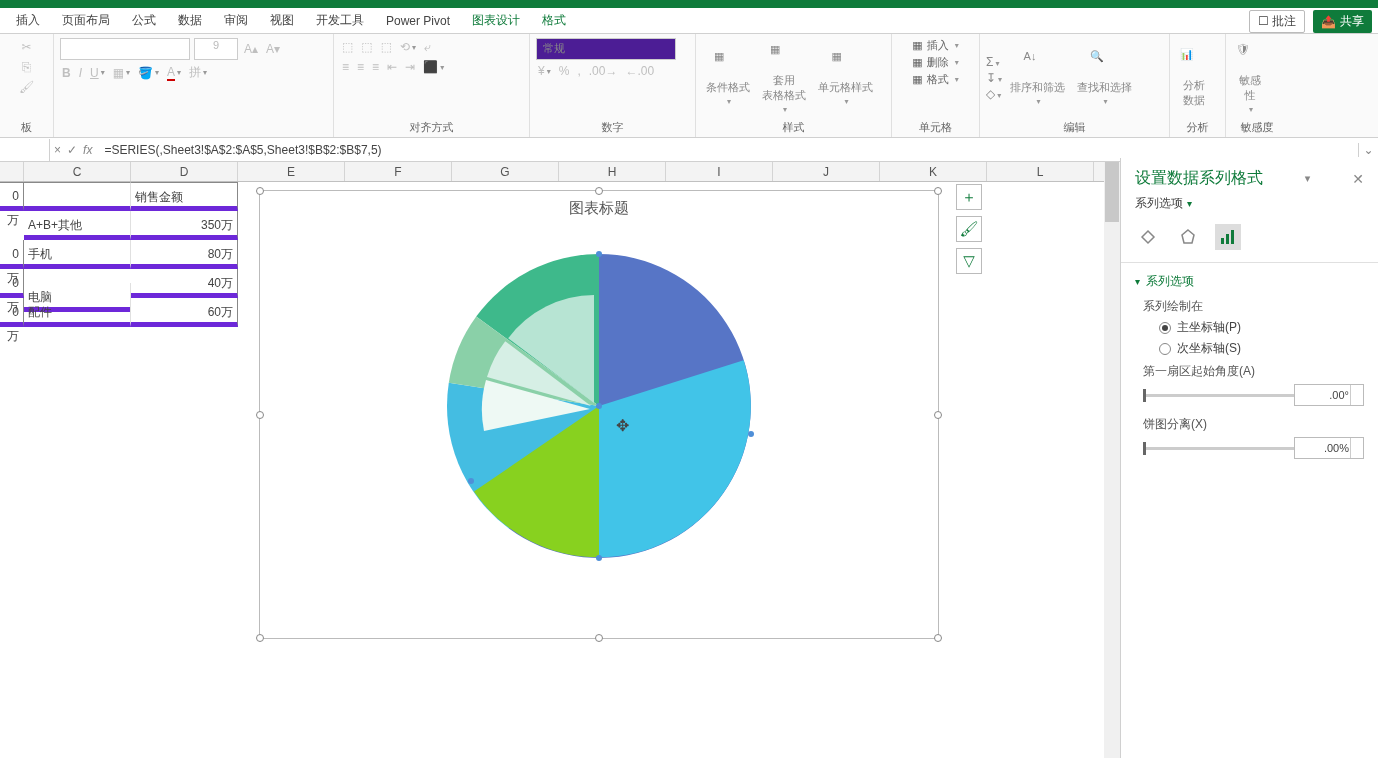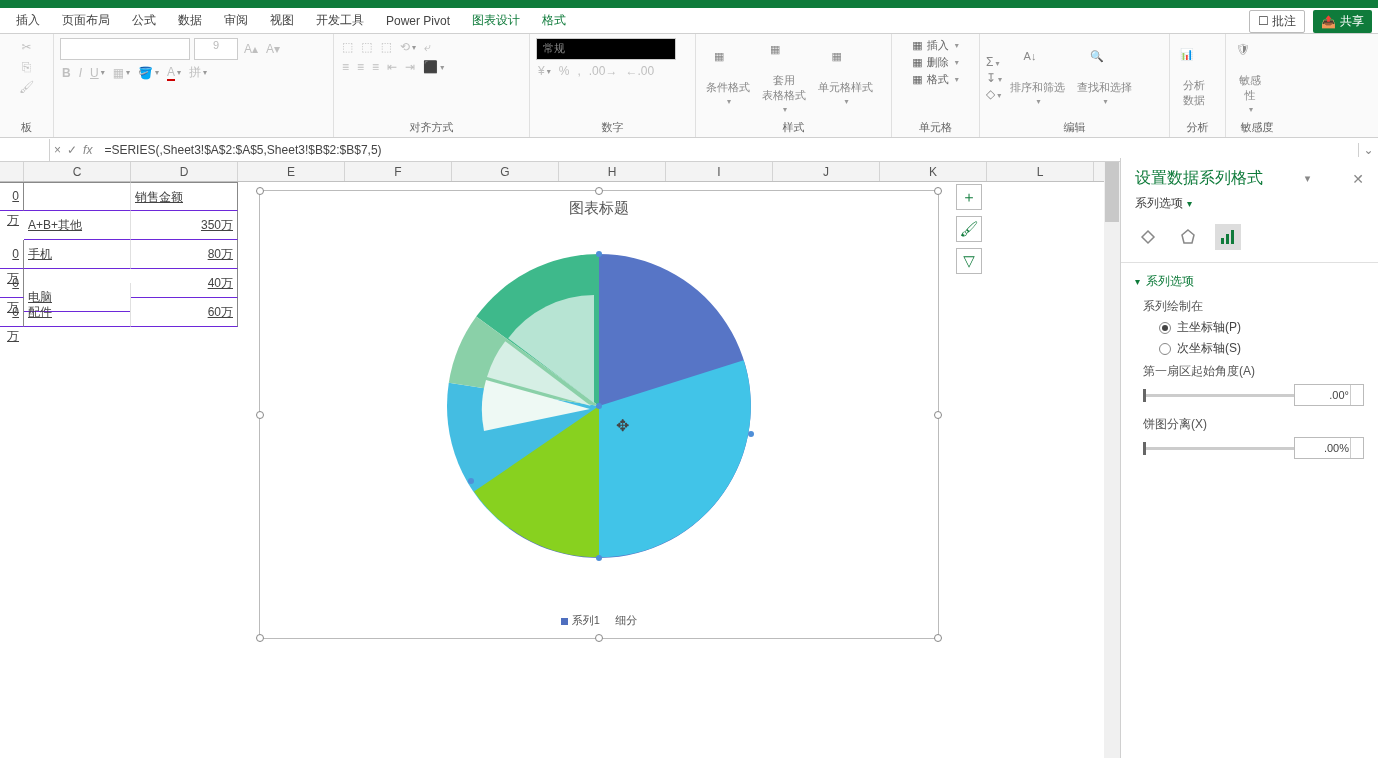--- a/index.html
+++ b/index.html
@@ -19,42 +19,42 @@
 
 .ribbon { height: 104px; background: #fafafa; border-bottom: 1px solid #d0d0d0; display: flex; }
 .group { border-right: 1px solid #e0e0e0; display: flex; flex-direction: column; padding: 4px 6px 2px 6px; }
 .group-body { flex: 1; display: flex; align-items: center; gap: 4px; }
 .group-label { text-align: center; font-size: 11px; color: #666; padding-top: 2px; position: relative; }
 .gbtn { color: #bfbfbf; padding: 2px; display: inline-flex; align-items: center; justify-content: center; }
 .stack { display: flex; flex-direction: column; gap: 2px; }
 .row { display: flex; gap: 4px; align-items: center; }
 .fontbox { width: 130px; height: 22px; border: 1px solid #ccc; background: #fff; }
 .sizebox { width: 44px; height: 22px; border: 1px solid #ccc; background: #fff; text-align: center; color: #bbb; font-size: 11px; }
-.fmtbox { width: 140px; height: 22px; border: 1px solid #ccc; background: #000000; padding: 2px 6px; color: #888; font-size: 11px; }
+.fmtbox { width: 140px; height: 22px; border: 1px solid #ccc; background: #4c1d95; padding: 2px 6px; color: #888; font-size: 11px; }
 .bigbtn { display: flex; flex-direction: column; align-items: center; gap: 2px; padding: 2px 4px; color: #888; font-size: 11px; }
 .bigbtn .ico { width: 28px; height: 28px; }
 .dd { font-size: 8px; color: #999; margin-left: 2px; }
 .nogroup { border-right: none; }
 
 
 .fbar { height: 24px; border-bottom: 1px solid #d0d0d0; display: flex; align-items: center; }
 .namebox { width: 50px; height: 22px; border-right: 1px solid #d0d0d0; text-align: center; }
 .fbbtns { display: flex; padding: 0 4px; gap: 6px; color: #888; }
 .fx { font-style: italic; font-size: 12px; }
 .formula { flex: 1; padding: 0 8px; font-size: 12px; }
 .fbar-expand { width: 20px; text-align: center; color: #888; border-left: 1px solid #d0d0d0; }
 
 
 .sheet { position: relative; height: 596px; }
 .colheads { height: 20px; display: flex; border-bottom: 1px solid #c0c0c0; background: #f3f3f3; }
 .colh { border-right: 1px solid #d4d4d4; text-align: center; font-size: 12px; color: #555; line-height: 20px; }
 .grid { position: absolute; top: 20px; left: 0; right: 0; bottom: 0; }
 .cell { position: absolute; border-right: 1px solid #e0e0e0; border-bottom: 1px solid #e0e0e0; padding: 2px 4px; font-size: 12px; line-height: 24px; }
 .br { border-right: 1px solid #888; }
-.bb { border-bottom: 1px solid #6d28d9; text-decoration: underline; }
+.bb { border-bottom: 5px solid #6d28d9; }
 .bt { border-top: 1px solid #888; }
 .ar { text-align: right; }
 
 
 .chart { position: absolute; left: 259px; top: 28px; width: 680px; height: 449px; background: #fff; border: 1px solid #bbb; }
 .chart .handles div { position: absolute; width: 8px; height: 8px; background: #fff; border: 1px solid #888; border-radius: 50%; }
 .chart-title { text-align: center; font-size: 15px; color: #555; padding: 8px 0; }
 .legend { position: absolute; bottom: 10px; left: 0; right: 0; text-align: center; font-size: 11px; color: #555; }
 .legend .sq { display: inline-block; width: 7px; height: 7px; background: #4f6fbf; margin-right: 4px; vertical-align: middle; }
 svg.pie { position: absolute; left: 50%; top: 48%; transform: translate(-50%, -50%); }
@@ -329,25 +329,20 @@
       <path d="M0,0 L0,-108 A108,108 0 0 0 -85.8,-64.8 Z" fill="#b7e4d3" transform="translate(-5,-3)"></path>
       <path d="M0,0 L-85.8,-64.8 A108,108 0 0 0 -104,-29 Z" fill="#d6efe5" transform="translate(-8,0)"></path>
       <path d="M0,0 L-104,-29 A108,108 0 0 0 -106,22 Z" fill="#eef9f4" transform="translate(-9,3)"></path>
 
       <circle cx="0" cy="-152" r="3" fill="#4f8fd8"></circle>
         <circle cx="152" cy="28" r="3" fill="#4f8fd8"></circle>
         <circle cx="0" cy="152" r="3" fill="#4f8fd8"></circle>
         <circle cx="-128" cy="75" r="3" fill="#4f8fd8"></circle>
         <circle cx="0" cy="0" r="3" fill="#4f8fd8"></circle>
     </svg>
-    <div class="legend">
-      <span class="sq"></span><span>系列1</span>
-      &nbsp;&nbsp;&nbsp;
-      <span>细分</span>
-    </div>
     <div class="handles">
       <div style="left:-4px;top:-4px"></div>
         <div style="left:50%;top:-4px;margin-left:-4px"></div>
         <div style="right:-4px;top:-4px"></div>
       <div style="left:-4px;top:50%;margin-top:-4px"></div>
         <div style="right:-4px;top:50%;margin-top:-4px"></div>
       <div style="left:-4px;bottom:-4px"></div>
         <div style="left:50%;bottom:-4px;margin-left:-4px"></div>
         <div style="right:-4px;bottom:-4px"></div>
     </div>

